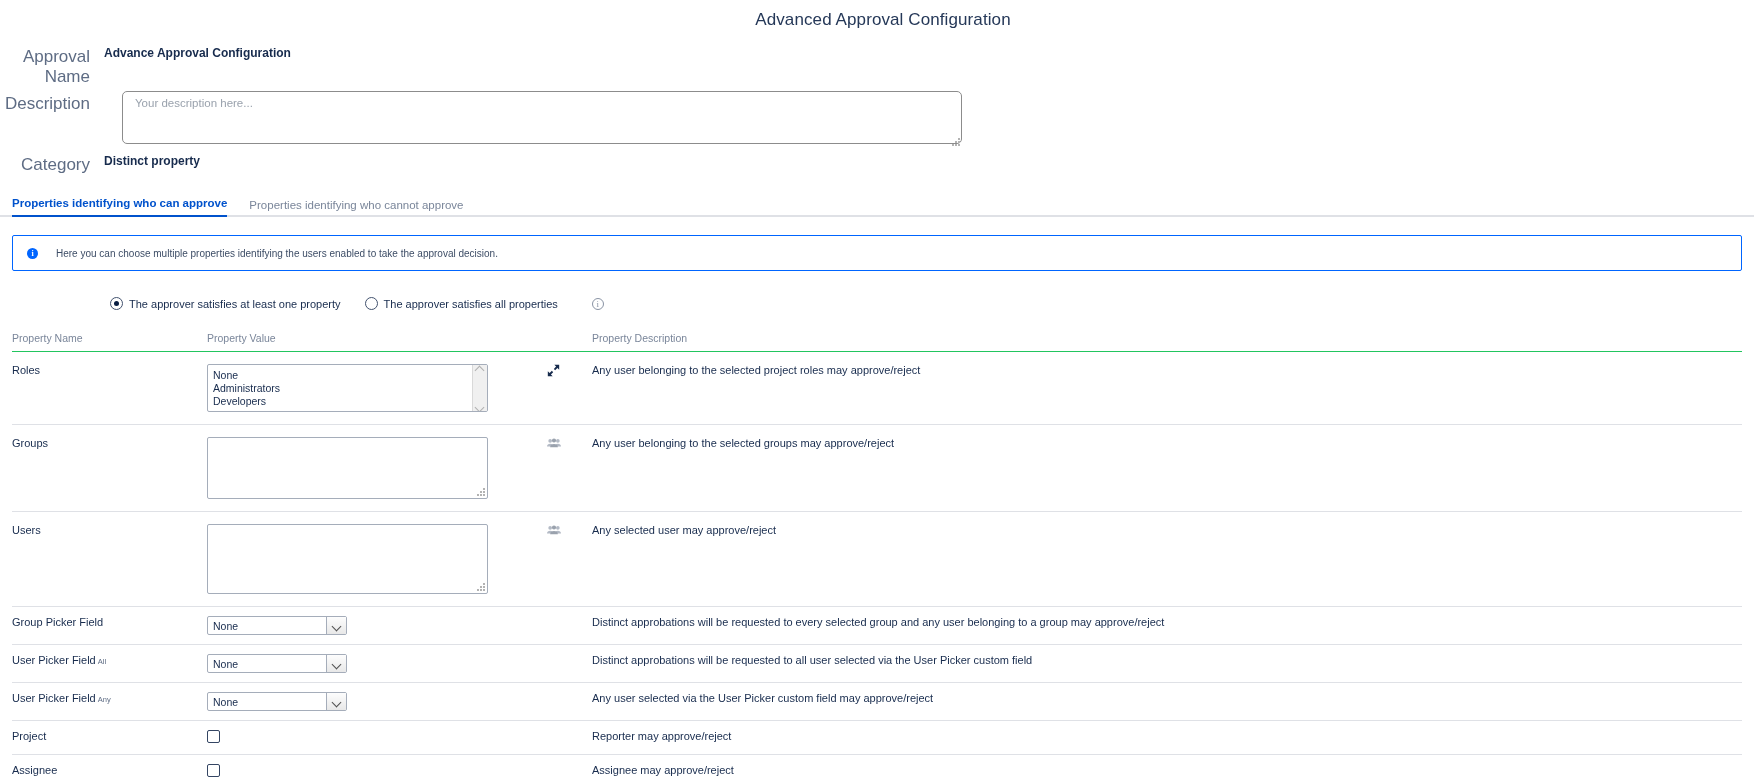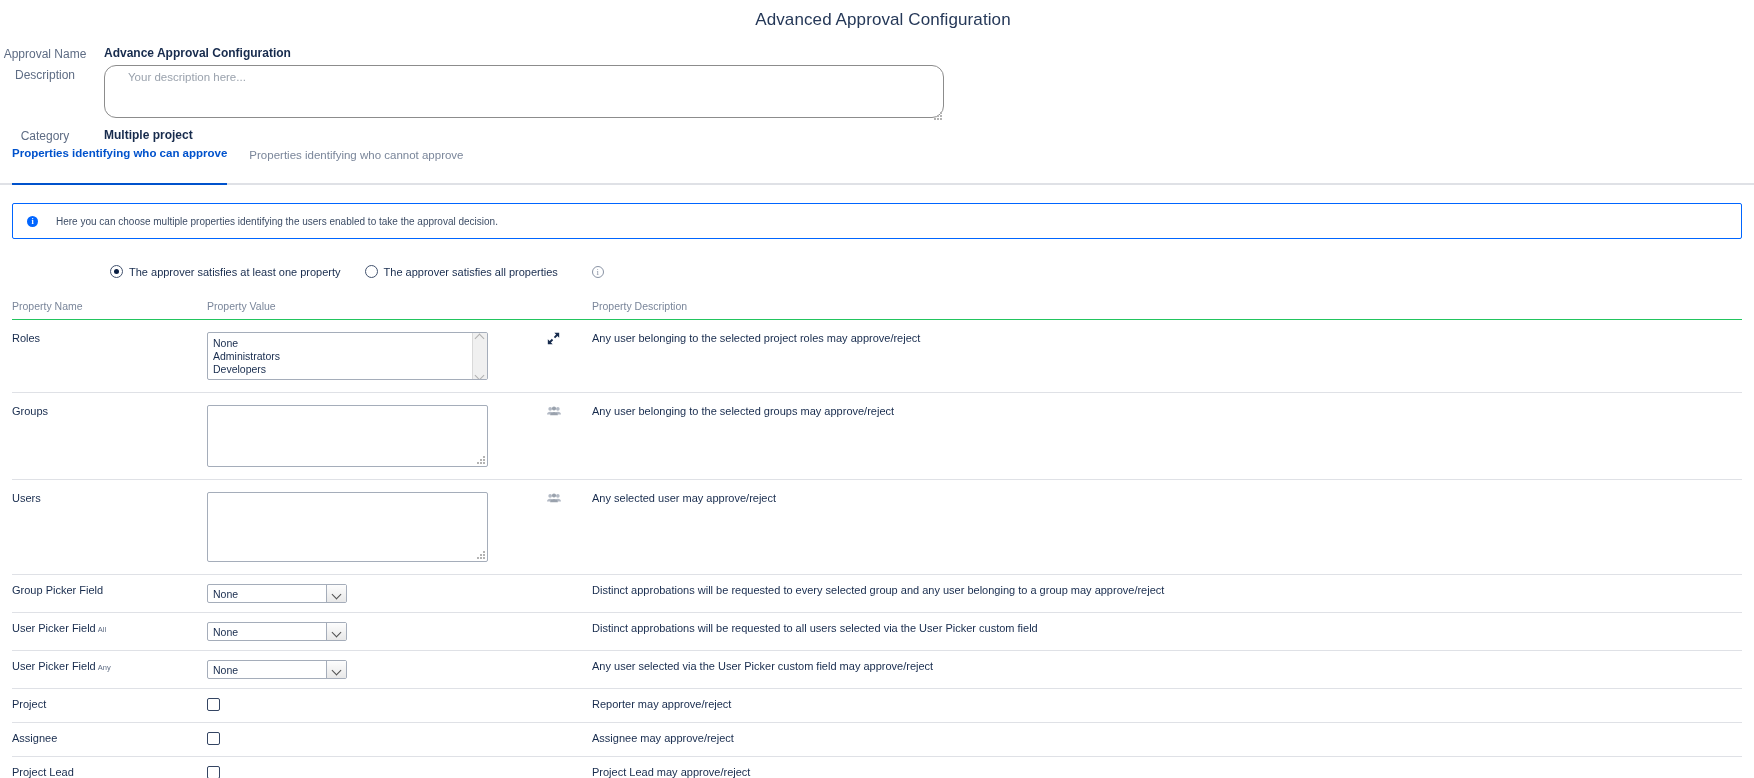--- a/index.html
+++ b/index.html
@@ -28,44 +28,44 @@
 
   
   .form-head { margin-top: 14px; }
   .field-row {
     display: flex;
     align-items: flex-start;
     margin-bottom: 4px;
   }
   .field-label {
     width: 90px;
-    text-align: center;
-    font-size: 12px;
+    text-align: right;
+    font-size: 17px;
     color: #5e6c84;
     padding-top: 3px;
     flex: 0 0 90px;
   }
   .field-value {
     margin-left: 14px;
     font-size: 12px;
     font-weight: bold;
     color: #172b4d;
     padding-top: 2px;
   }
   .desc-box {
-    margin-left: 14px;
+    margin-left: 32px;
     width: 840px;
     height: 53px;
     border: 1px solid #8c8c8c;
-    border-radius: 12px;
+    border-radius: 5px;
     background: #fff;
     position: relative;
     font-size: 11.5px;
     color: #9aa2ad;
-    padding: 5px 23px;
+    padding: 5px 12px;
     resize: none;
     font-family: "Liberation Sans", sans-serif;
     overflow: hidden;
   }
   .desc-box::placeholder { color: #9aa2ad; }
   .resize-grip {
     position: absolute;
     right: 2px; bottom: 2px;
     width: 8px; height: 8px;
     pointer-events: none;
@@ -78,21 +78,21 @@
   .tabs {
     margin-top: 16px;
     display: flex;
     align-items: flex-end;
     border-bottom: 2px solid #dfe1e6;
     padding-left: 12px;
     height: 26px;
   }
   .tab {
     font-size: 11.5px;
-    padding: 0 0 24px 0;
+    padding: 0 0 6px 0;
     margin-right: 22px;
     color: #7a869a;
     cursor: pointer;
     white-space: nowrap;
     position: relative;
     top: 2px;
   }
   .tab.active {
     color: #0052cc;
     font-weight: bold;
@@ -325,21 +325,21 @@
           <i style="left:6px;top:3px;"></i>
           <i style="left:0px;top:6px;"></i>
           <i style="left:3px;top:3px;"></i>
           <i style="left:6px;top:0px;"></i>
         </span>
       </div>
     </div>
 
     <div class="field-row">
       <div class="field-label">Category</div>
-      <div class="field-value">Multiple project</div>
+      <div class="field-value">Distinct property</div>
     </div>
 
   </div>
 
   <div class="tabs">
     <div class="tab active">Properties identifying who can approve</div>
     <div class="tab">Properties identifying who cannot approve</div>
   </div>
 
   <div class="banner">
@@ -463,21 +463,21 @@
           <span>User Picker Field</span><span class="name-sub">All</span>
         </td>
         <td class="col-value" colspan="2">
           <div class="select">
             <span>None</span>
             <span class="select-arrow">
                 <span class="chev down"></span>
               </span>
           </div>
         </td>
-        <td class="col-desc desc-cell">Distinct approbations will be requested to all users selected via the User Picker custom field</td>
+        <td class="col-desc desc-cell">Distinct approbations will be requested to all user selected via the User Picker custom field</td>
       </tr>
 
       <tr class="row-pad-sm">
         <td class="col-name">
           <span>User Picker Field</span><span class="name-sub">Any</span>
         </td>
         <td class="col-value" colspan="2">
           <div class="select">
             <span>None</span>
             <span class="select-arrow">

